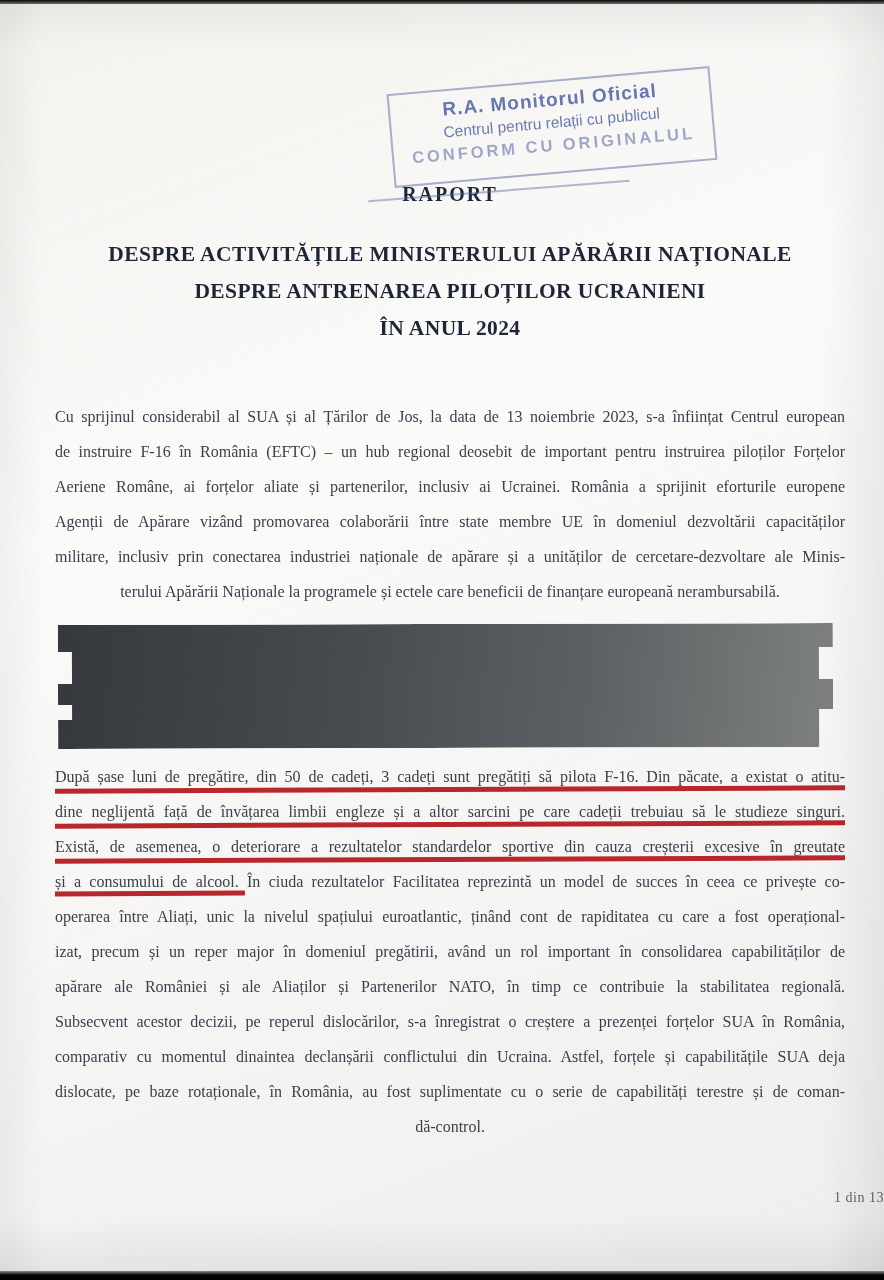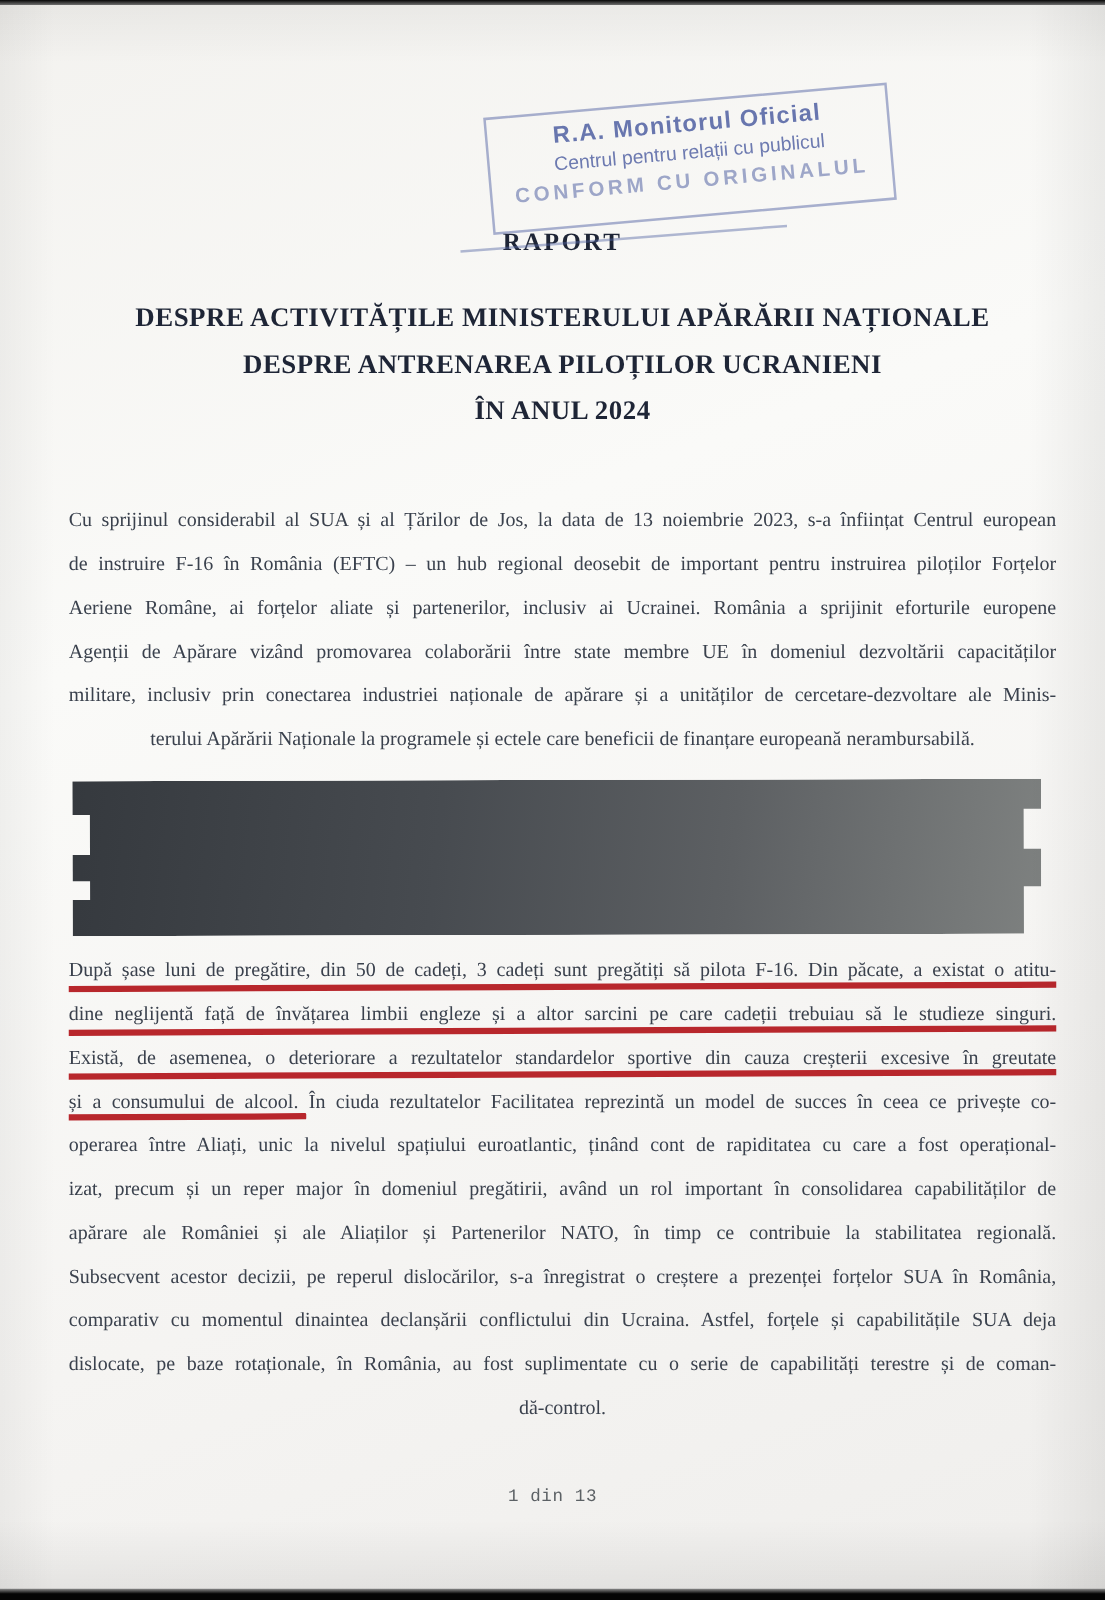--- a/index.html
+++ b/index.html
@@ -90,22 +90,22 @@
       778px 86px, 764px 86px, 764px 124px, 3px 124px,
       3px 95px, 17px 95px, 17px 80px, 3px 80px,
       3px 59px, 17px 59px, 17px 27px, 3px 27px
     );
     transform:rotate(-0.15deg);
   }
   .para2{margin-top:11px;}
 
   .footer{
     position:absolute;left:0;bottom:74px;width:100%;
-    text-align:center;font-size:14px;color:var(--footer-ink);
-    letter-spacing:.5px;z-index:2;font-family:Liberation Mono, monospace;
+    text-align:right;font-size:14px;color:var(--footer-ink);
+    letter-spacing:.5px;z-index:2;
   }
 </style>
 </head>
 <body>
 
 <div class="photo">
   <div class="strip-top"></div>
 
   <div class="stamp">
     <div class="s1">R.A. Monitorul Oficial</div>

